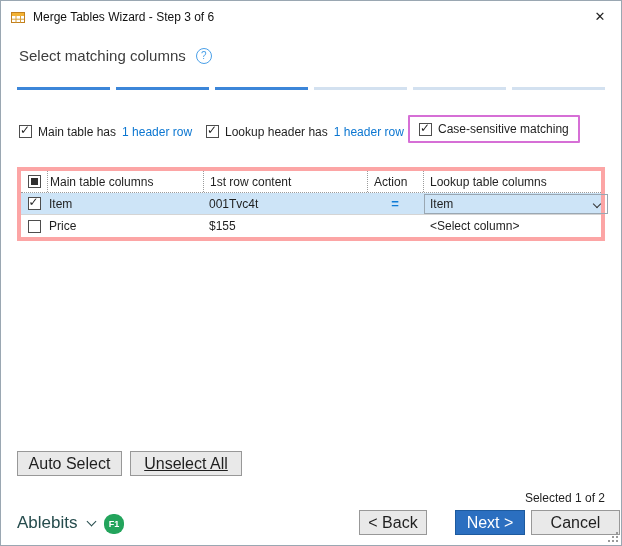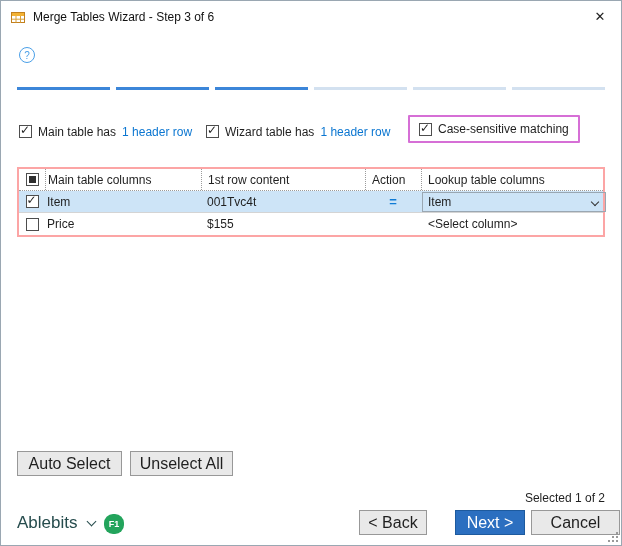--- a/index.html
+++ b/index.html
@@ -29,40 +29,40 @@
   .link { color:#0b76d1; text-decoration:none; cursor:pointer; }
   .case-box { position:absolute; left:407px; top:114px; height:28px; border:2px solid #d66fd6; border-radius:1px; display:flex; align-items:center; gap:6px; padding:0 9px; white-space:nowrap; }
 
   
   .cb { width:13px; height:13px; border:1px solid #4d4d4d; background:#fff; position:relative; flex:0 0 13px; display:inline-block; }
   .cb .check { display:none; position:absolute; left:0px; top:-3px; font-size:12px; font-weight:700; color:#1f1f1f; line-height:14px; }
   .cb.checked .check { display:block; }
   .cb.ind::after { content:""; position:absolute; left:2px; top:2px; right:2px; bottom:2px; background:#2f2f2f; }
 
   
-  .table { position:absolute; left:16px; top:166px; width:588px; background:#fff; border:2px solid #fca5a5; }
+  .table { position:absolute; left:16px; top:166px; width:588px; background:#fff; border:4px solid #fca5a5; }
   .trow { display:grid; grid-template-columns:26px 156px 164px 56px 186px; height:22px; }
   .cell { display:flex; align-items:center; padding-left:6px; height:100%; overflow:hidden; white-space:nowrap; }
   .cell.ccb { padding-left:0; justify-content:center; }
   .cell.c-main { padding-left:2px; }
   .thead { border-bottom:1px dotted #9b9b9b; }
   .thead .cell:not(.ccb) { border-left:1px dotted #9b9b9b; color:#1f1f1f; }
   .trow.body.sel { background:#cde4f7; }
   .trow.body:first-of-type { }
   .row-sep { border-bottom:1px solid #d4d4d4; }
   .cell.action { justify-content:center; padding-left:0; color:#0f7bd6; font-weight:700; font-size:13px; }
   .cell.lookup { padding:0 1px; }
   .combo { position:relative; flex:1; height:20px; display:flex; align-items:center; padding-left:5px; border:1px solid #9aa7b2; }
   .chev { position:absolute; right:7px; top:6px; width:6px; height:6px; border-right:1.5px solid #333; border-bottom:1.5px solid #333; transform:rotate(45deg); }
 
   
   .btn { position:absolute; height:25px; background:#e9e9e9; border:1px solid #989898; font-family:inherit; font-size:16px; color:#1f1f1f; display:flex; align-items:center; justify-content:center; cursor:default; }
   .btn.primary { background:#2b6fc0; border-color:#1d5a9e; color:#fff; }
   #btn-auto { left:16px; top:450px; width:105px; }
-  #btn-unselect { left:129px; top:450px; width:103px; }
+  #btn-unselect { left:129px; top:450px; width:112px;text-decoration:underline; }
   #btn-back { left:358px; top:509px; width:68px; }
   #btn-next { left:454px; top:509px; width:70px; }
   #btn-cancel { left:530px; top:509px; width:89px; }
 
   .status { position:absolute; right:16px; top:456px; color:#1f1f1f;margin-top:34px; }
 
   
   .brand { position:absolute; left:16px; top:512px; display:flex; align-items:center; gap:11px; font-size:17px; color:#264c4d; font-weight:500; cursor:pointer; }
   .bchev { width:7px; height:7px; border-right:1.7px solid #264c4d; border-bottom:1.7px solid #264c4d; transform:rotate(45deg); margin-top:-4px; }
   .badge { position:absolute; left:103px; top:513px; width:20px; height:20px; background:#23a45c; border-radius:9px; color:#fff; font-size:9px; font-weight:700; display:flex; align-items:center; justify-content:center; }
@@ -85,20 +85,21 @@
         <line x1="6" y1="7" x2="6" y2="13.5" stroke="#d9a13a"></line>
         <line x1="10.5" y1="7" x2="10.5" y2="13.5" stroke="#d9a13a"></line>
         <line x1="2" y1="10.2" x2="14" y2="10.2" stroke="#d9a13a"></line>
       </svg>
     </span>
     <span class="title-text">Merge Tables Wizard - Step 3 of 6</span>
     <button class="close-btn">✕</button>
   </div>
 
   <div class="heading">
+    <h1>Select matching columns</h1>
     <span class="help-icon">?</span>
   </div>
 
   <div class="steps">
     <span class="seg done"></span>
     <span class="seg done"></span>
     <span class="seg done"></span>
     <span class="seg"></span>
     <span class="seg"></span>
     <span class="seg"></span>
@@ -109,21 +110,21 @@
         <span class="check">✓</span>
       </span>
     <span class="lbl">Main table has</span>
     <a class="link">1 header row</a>
   </div>
 
   <div class="opt" style="left:205px">
     <span class="cb checked">
         <span class="check">✓</span>
       </span>
-    <span class="lbl">Wizard table has</span>
+    <span class="lbl">Lookup header has</span>
     <a class="link">1 header row</a>
   </div>
 
   <div class="case-box">
     <span class="cb checked">
         <span class="check">✓</span>
       </span>
     <span class="lbl">Case-sensitive matching</span>
   </div>
 

